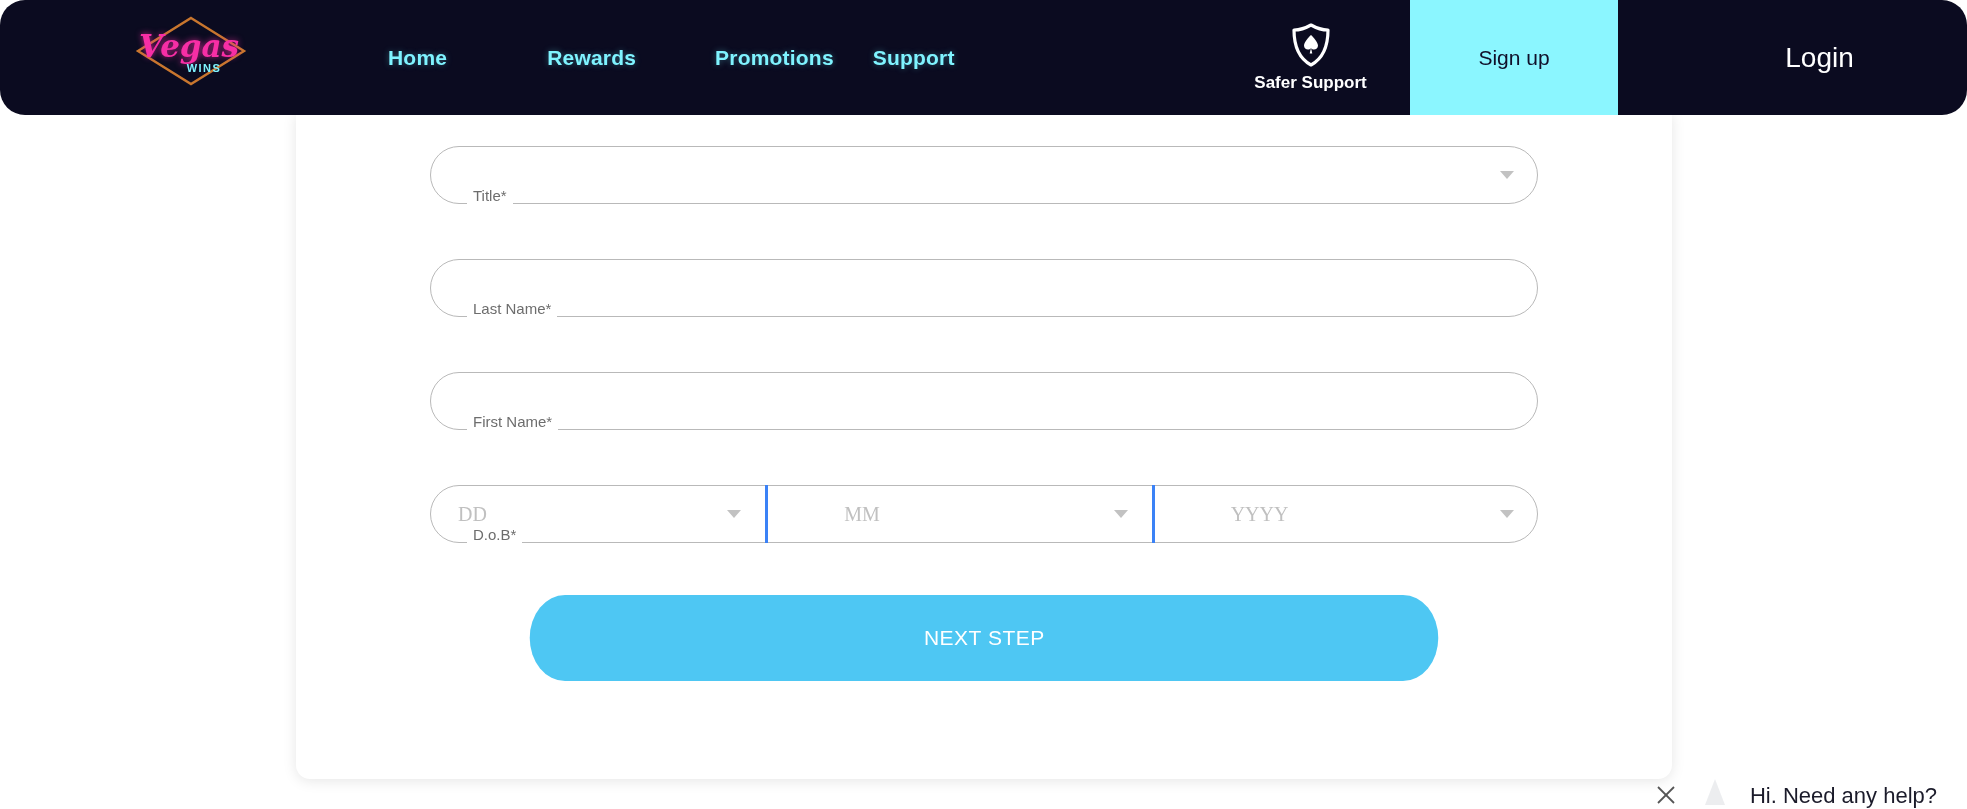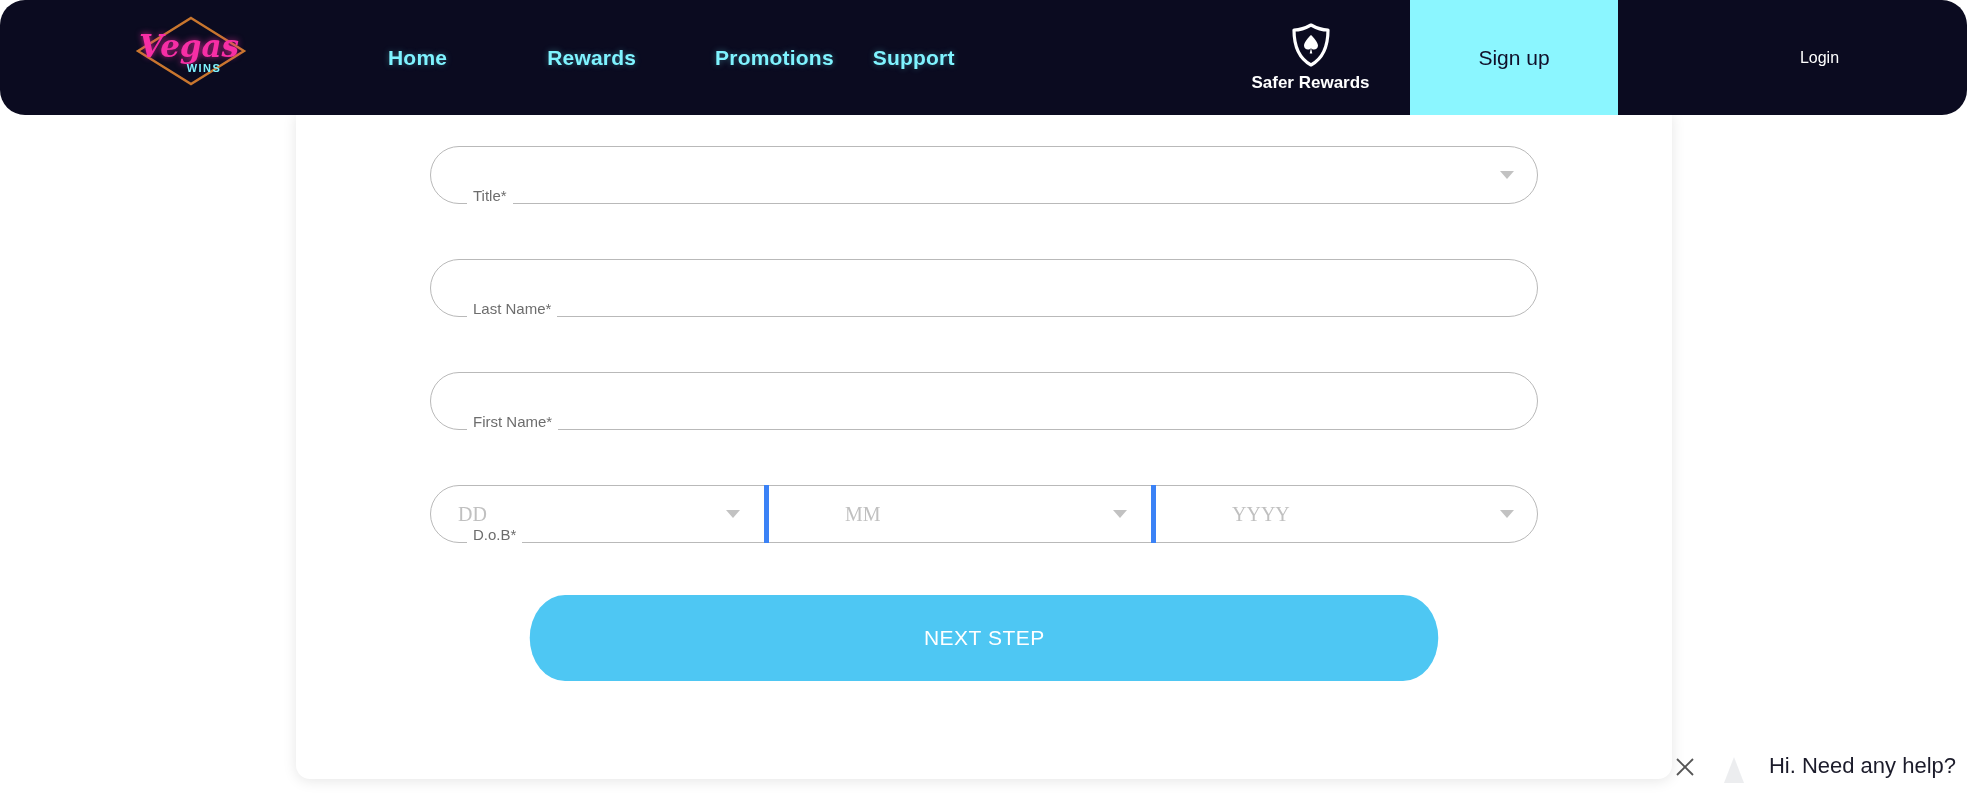--- a/index.html
+++ b/index.html
@@ -118,21 +118,21 @@
     display: flex;
     align-items: center;
     justify-content: center;
     cursor: pointer;
     background: transparent;
     border: none;
     font-family: inherit;
   }
   .login-btn span {
     color: #ffffff;
-    font-size: 16px;
+    font-size: 28px;
     font-weight: normal;
   }
 
   
   .card {
     position: absolute;
     left: 296px;
     top: 113px;
     width: 1376px;
     height: 666px;
@@ -216,21 +216,21 @@
     inset: 0;
     display: flex;
   }
   .dob-seg {
     position: relative;
     flex: 1 1 0;
     height: 100%;
     display: flex;
     align-items: center;
   }
-  .dob-seg + .dob-seg { border-left: 5px solid #3b82f6; padding-left: 48px; }
+  .dob-seg + .dob-seg { border-left: 3px solid #3b82f6; padding-left: 48px; }
   .dob-seg .seg-input {
     border: none;
     outline: none;
     background: transparent;
     width: 100%;
     height: 100%;
     padding: 0 46px 0 28px;
     font-family: Liberation Serif, serif;
     font-size: 20px;
     color: #333;
@@ -258,23 +258,23 @@
     transform: scaleX(1.22);
   }
 
   
   .chat {
     position: absolute;
     right: 0;
     bottom: 0;
     height: 56px;
     display: flex;
-    align-items: flex-start;
+    align-items: flex-end;
     gap: 18px;
-    padding-right: 11px;
+    padding-right: 30px;
     z-index: 30;
   }
   .chat-close {
     width: 28px; height: 28px;
     display: flex; align-items: center; justify-content: center;
     cursor: pointer;
     color: #555;
   }
   .chat-avatar {
     width: 34px; height: 34px;
@@ -308,21 +308,21 @@
       <a class="nav-link n4">Support</a>
     </nav>
 
     <div class="safer">
       <svg width="40" height="44" viewBox="0 0 40 44">
         <path d="M20 2 C13 6 7 7 3 7 C3 24 9 36 20 42 C31 36 37 24 37 7 C33 7 27 6 20 2 Z" fill="none" stroke="#ffffff" stroke-width="3.2" stroke-linejoin="round"></path>
         <path d="M20 12 C20 12 13 18.5 13 22.6 C13 25 14.9 26.6 17 26.6 C18.2 26.6 19.2 26.1 19.9 25.2
                  L18.7 30.4 L21.3 30.4 L20.1 25.2 C20.8 26.1 21.8 26.6 23 26.6
                  C25.1 26.6 27 25 27 22.6 C27 18.5 20 12 20 12 Z" fill="#ffffff"></path>
       </svg>
-      <div class="safer-label">Safer Rewards</div>
+      <div class="safer-label">Safer Support</div>
     </div>
 
     <button class="signup-btn">
       <span>Sign up</span>
     </button>
 
     <button class="login-btn">
       <span>Login</span>
     </button>
   </div>

